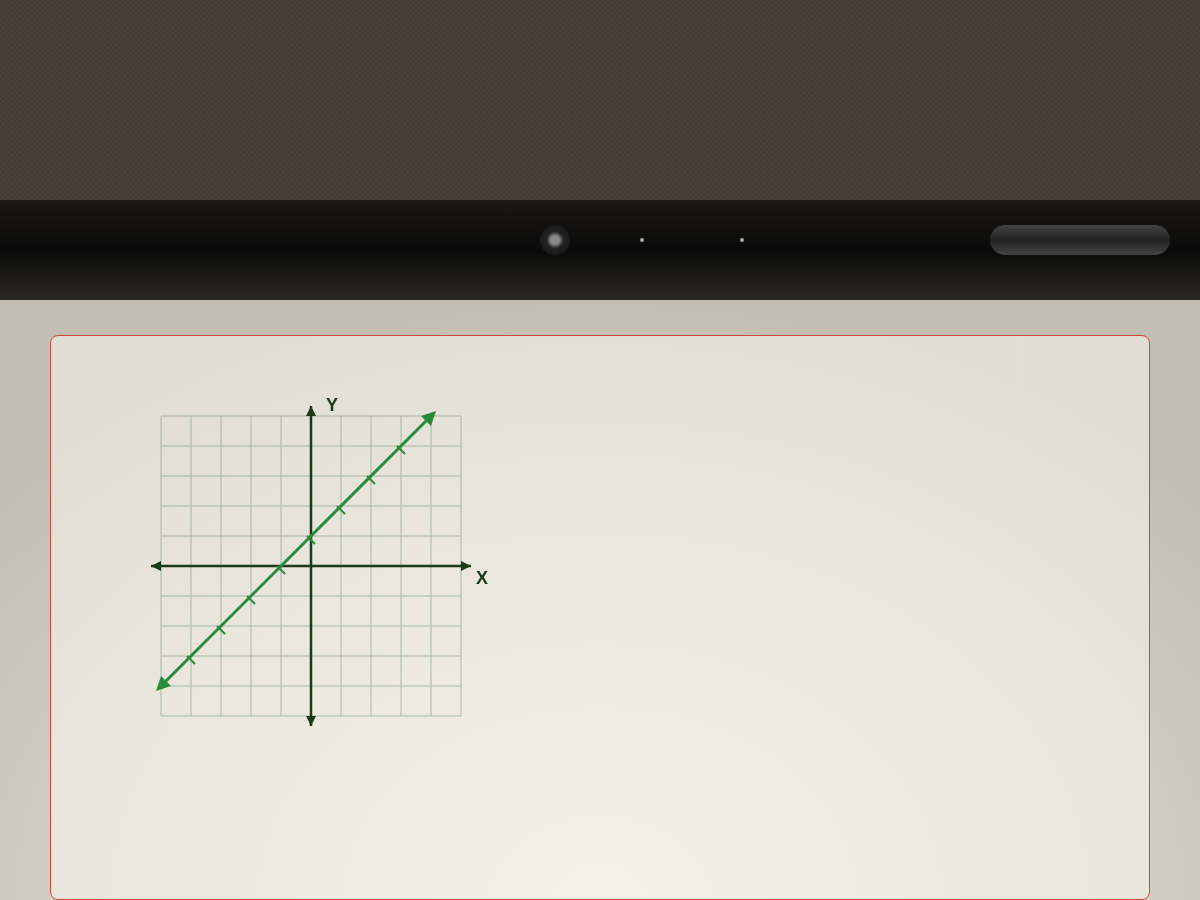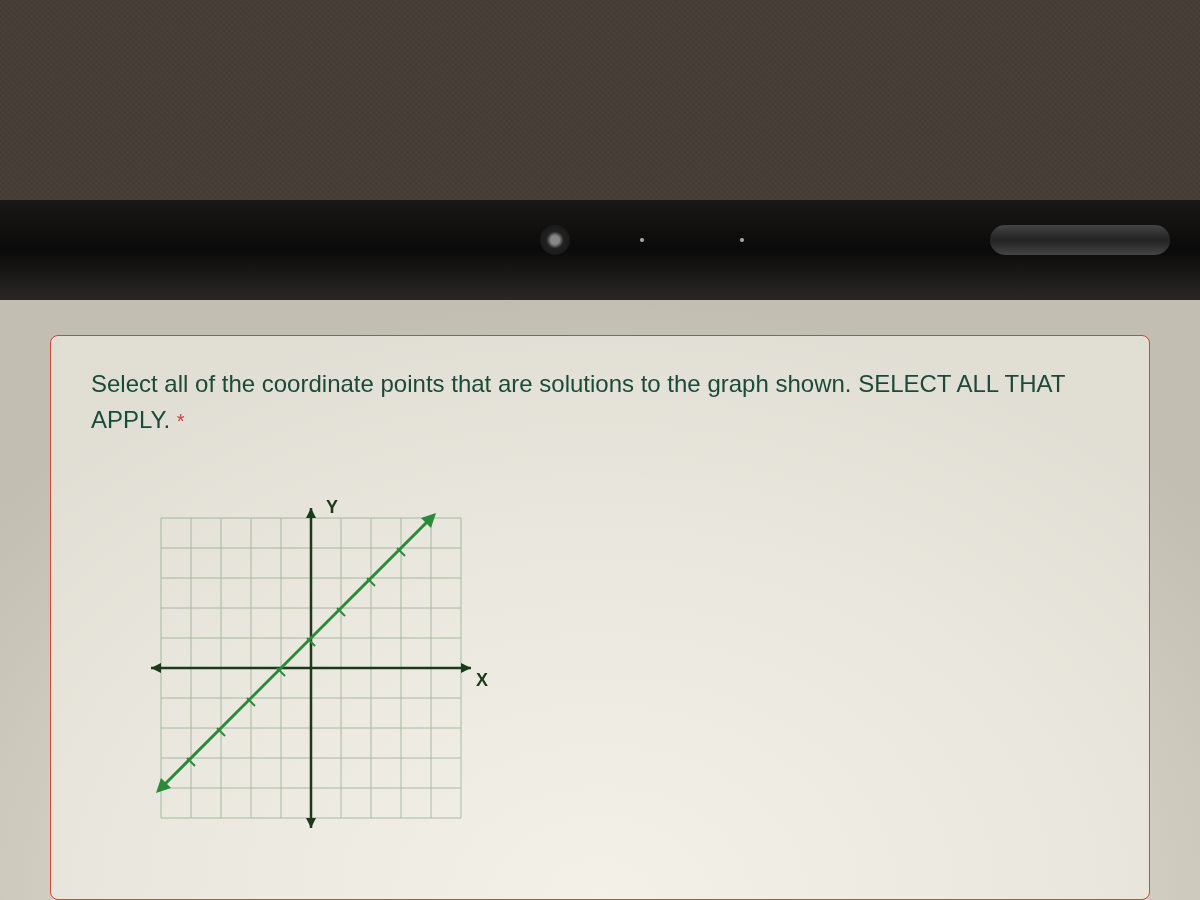--- a/index.html
+++ b/index.html
@@ -130,24 +130,20 @@
 
 <div class="fabric-texture"></div>
 <div class="laptop-bezel"></div>
 <div class="webcam"></div>
 <div class="bezel-dot1"></div>
 <div class="bezel-dot2"></div>
 <div class="bezel-hinge"></div>
 
 <div class="screen-area">
   <div class="question-card">
-    <div class="question-text">
-      <span>Select all of the coordinate points that are solutions to the graph shown. SELECT ALL THAT APPLY.</span>
-      <span class="required-asterisk">*</span>
-    </div>
 
     <div class="graph-container">
       <svg class="graph-svg" viewBox="0 0 400 400">
 
         <g stroke="#7a9a7a" stroke-width="1" opacity="0.6">
 
           <line x1="50" y1="50" x2="50" y2="350"></line>
           <line x1="80" y1="50" x2="80" y2="350"></line>
           <line x1="110" y1="50" x2="110" y2="350"></line>
           <line x1="140" y1="50" x2="140" y2="350"></line>

